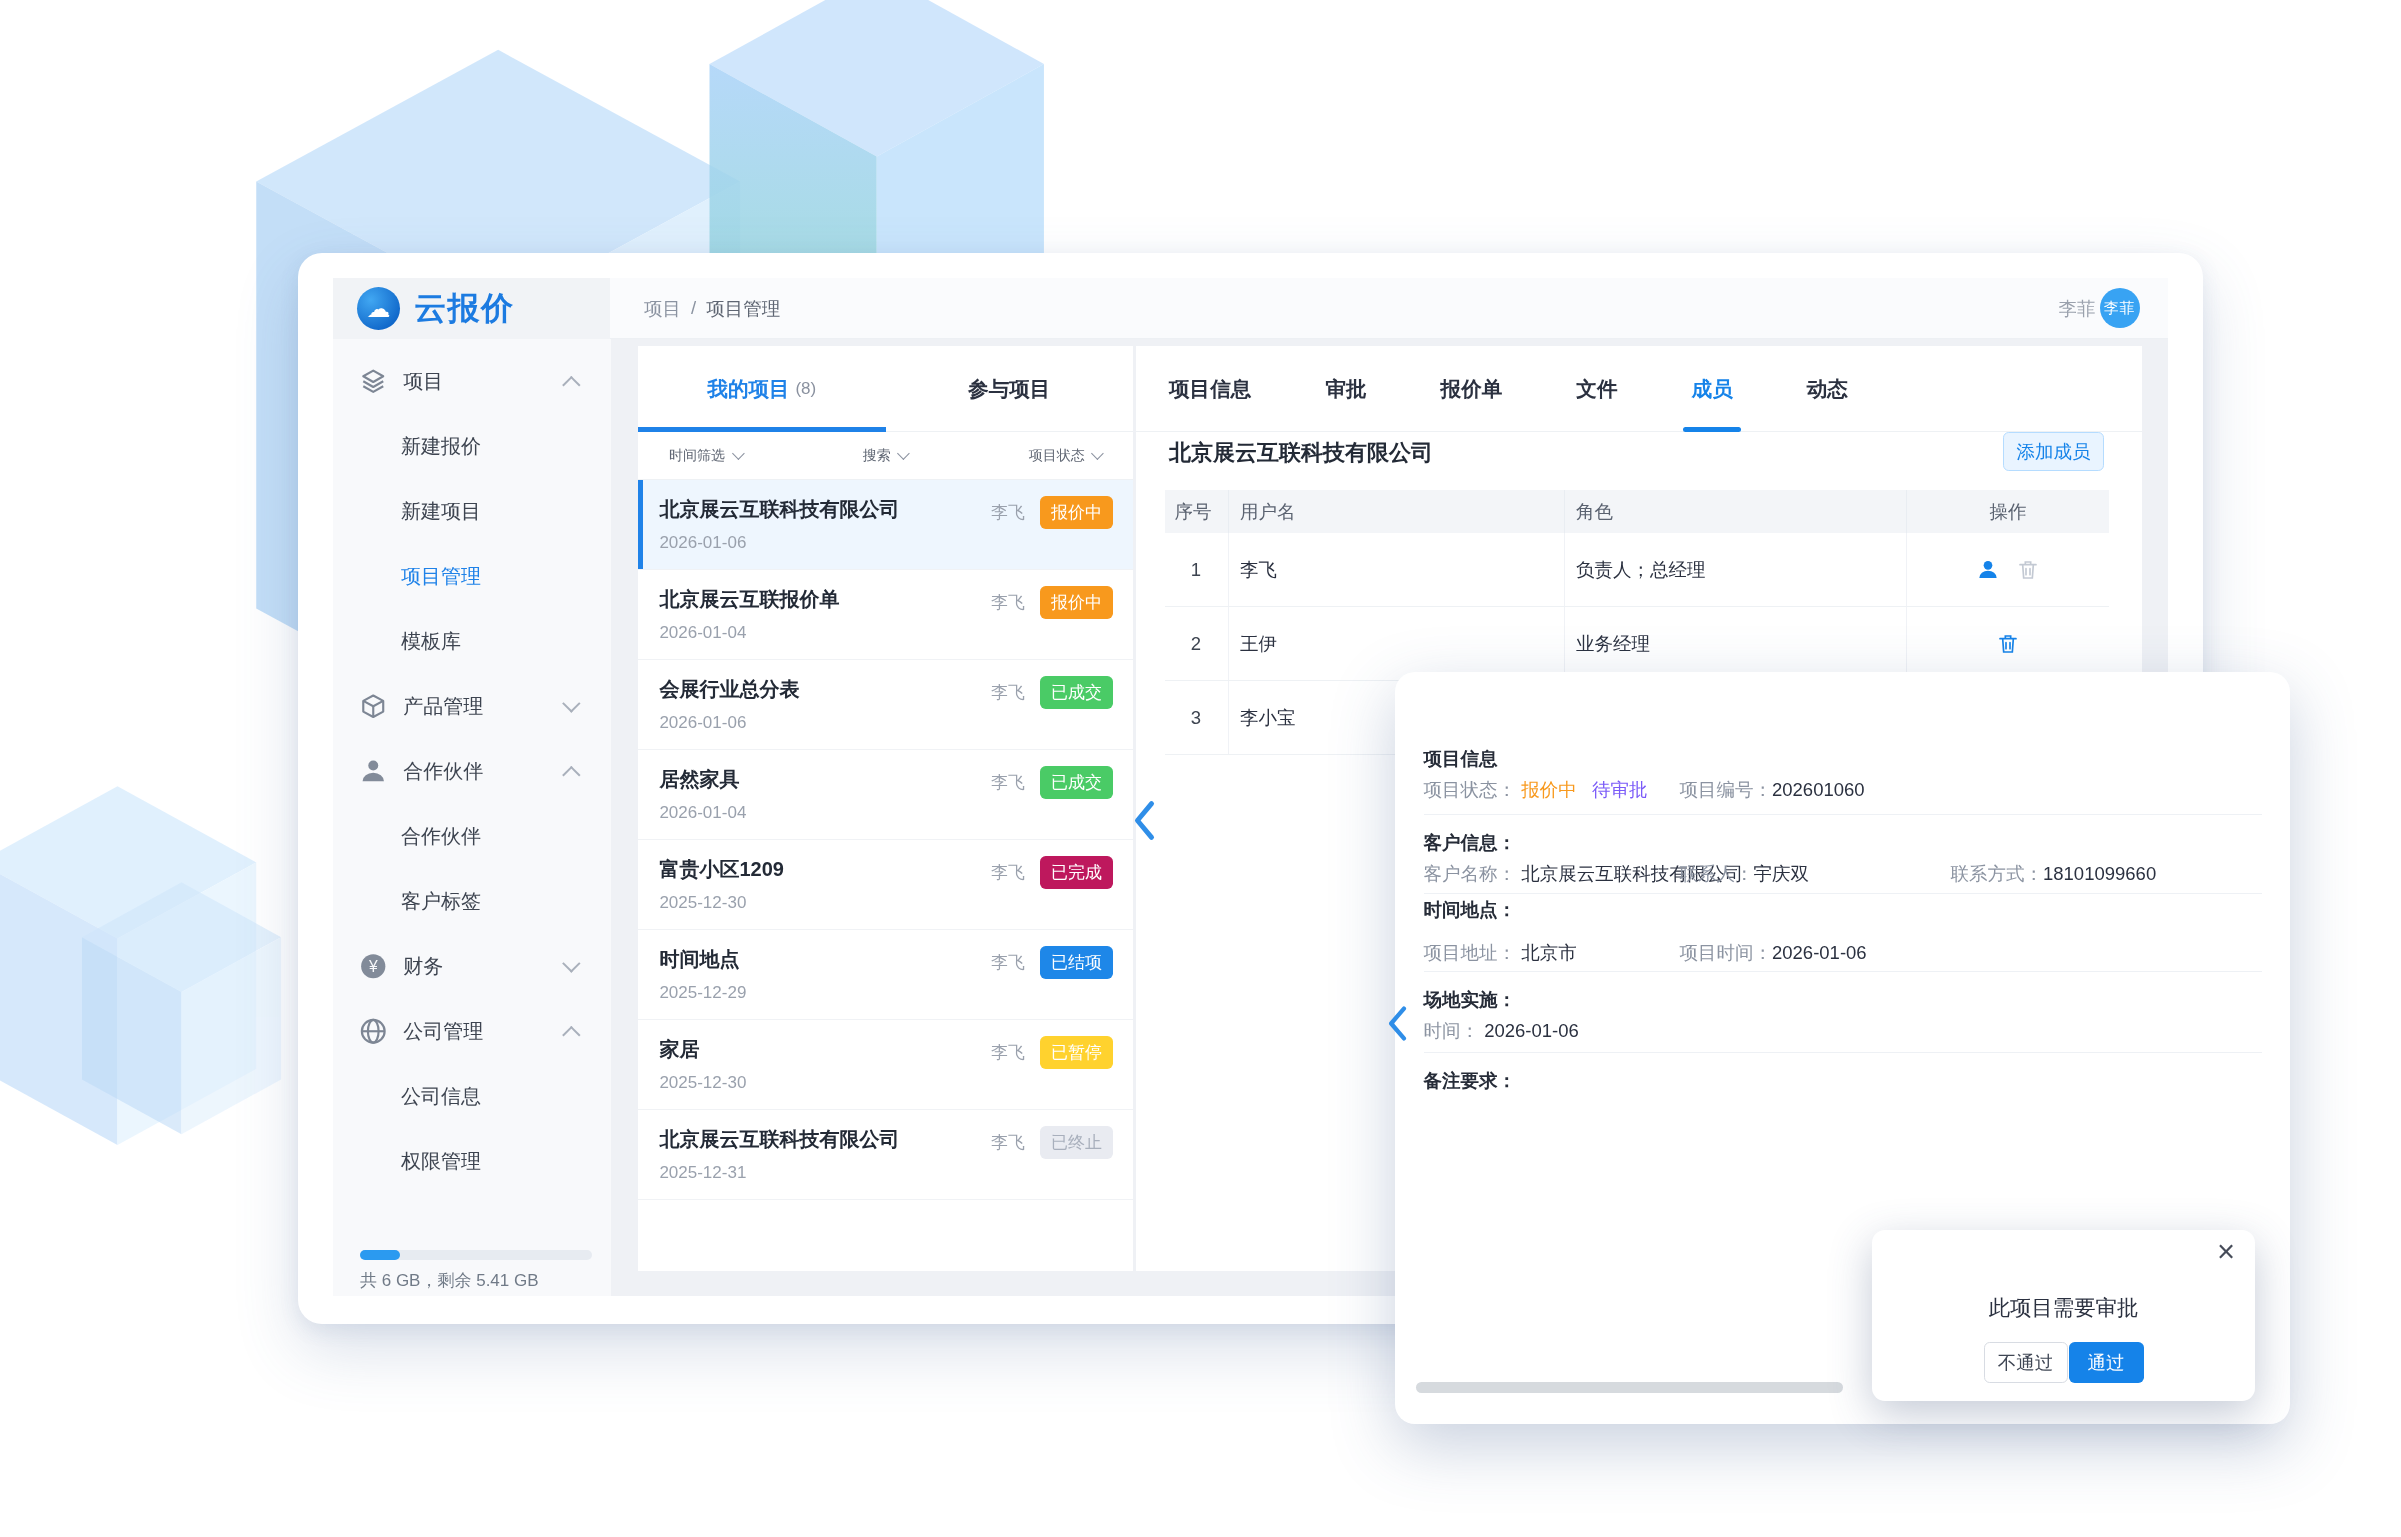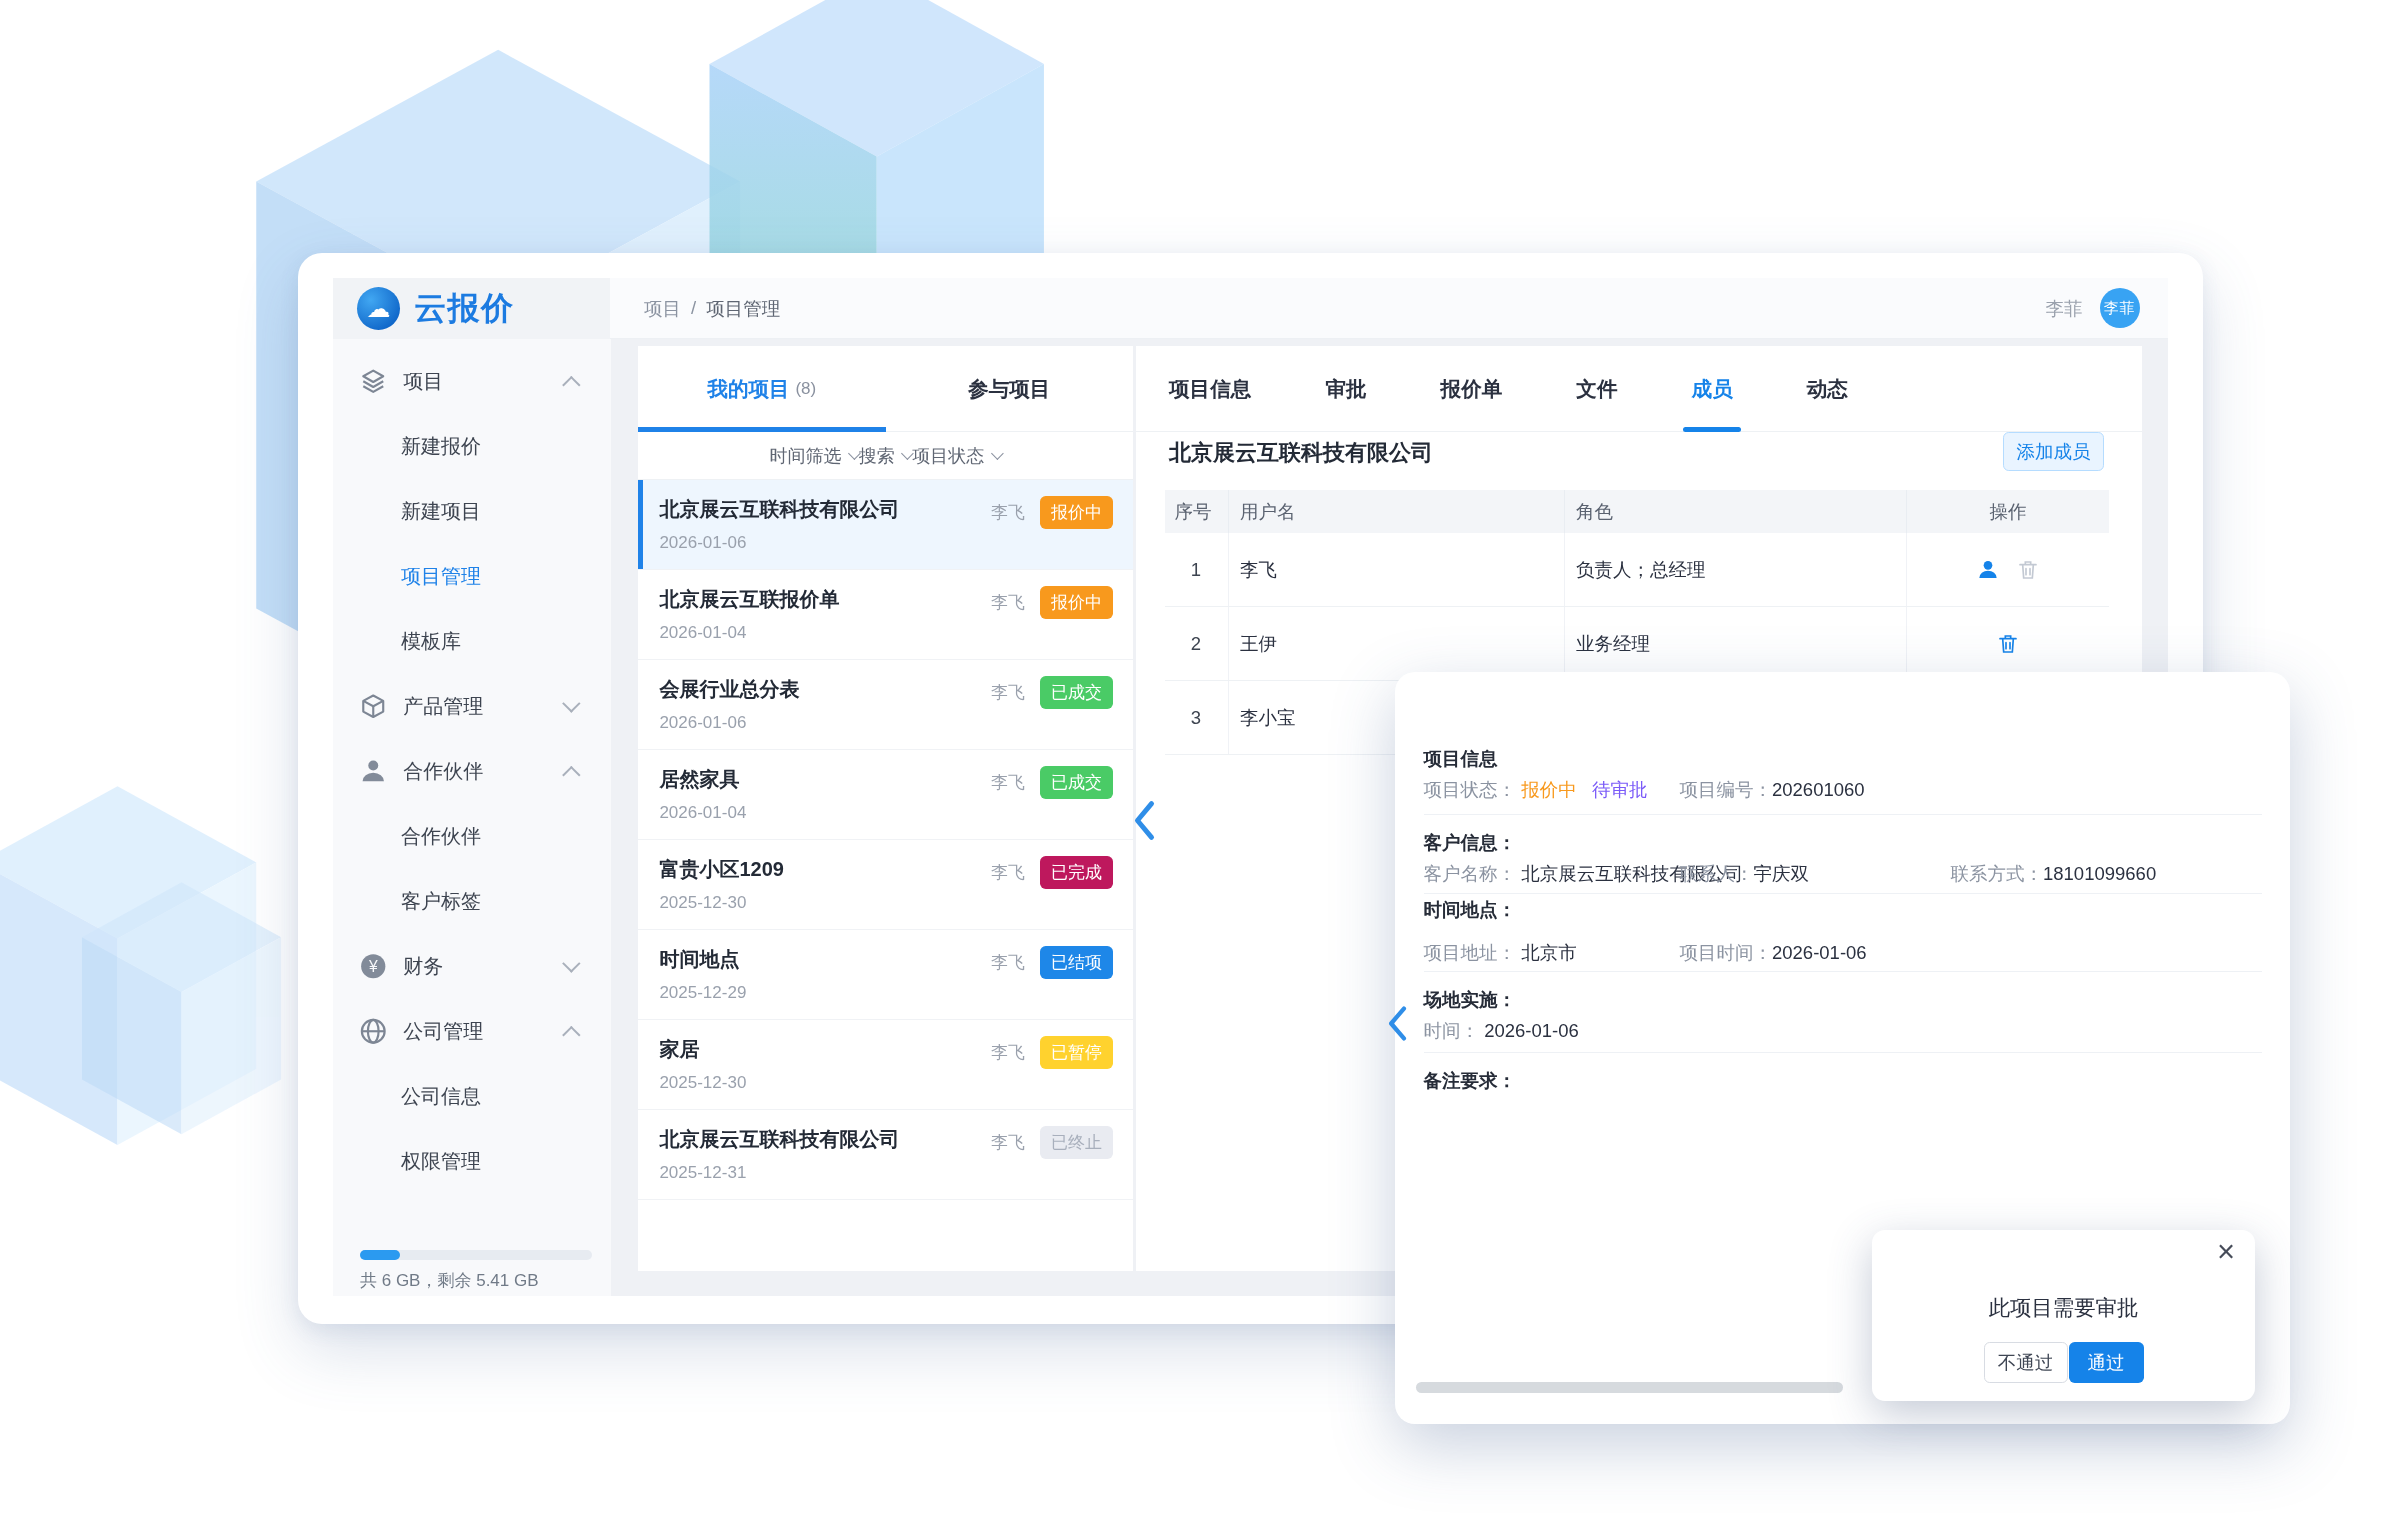--- a/index.html
+++ b/index.html
@@ -14,21 +14,21 @@
     border-radius:24px;box-shadow:0 26px 64px rgba(70,100,150,.20),0 5.7px 20px rgba(70,100,150,.10);}
   .h-left{position:absolute;left:35px;top:25px;width:278px;height:61px;background:#f1f3f6;
     display:flex;align-items:center;gap:14.2px;padding-left:24px;box-sizing:border-box;}
   .logo-mark{width:43px;height:43px;border-radius:50%;background:radial-gradient(circle at 32% 30%,#41a7f2,#0f66c9 78%);
     display:flex;align-items:center;justify-content:center;color:#fff;font-size:24px;line-height:1;}
   .logo-text{font-size:32px;font-weight:bold;color:#1c7be1;letter-spacing:1.4px;font-family:Liberation Serif, serif;}
   .h-right{position:absolute;left:312px;top:25px;width:1558px;height:61px;background:#fafbfd;
     border-bottom:1.4px solid #edf0f4;box-sizing:border-box;display:flex;align-items:center;justify-content:space-between;padding:0 28.5px 0 34px;}
   .breadcrumb{font-size:18.5px;color:#8b93a1;display:flex;gap:10px;align-items:center;}
   .breadcrumb .page{color:#5f6673;}
-  .user{display:flex;align-items:center;gap:17px;}
+  .user{display:flex;align-items:center;gap:4px;}
   .user-name{font-size:18.5px;color:#9aa1ad;}
   .avatar{width:40px;height:40px;border-radius:50%;background:#38a3f3;color:#fff;font-size:15px;
     display:flex;align-items:center;justify-content:center;letter-spacing:0.7px;}
 
   
   .content-bg{position:absolute;left:312px;top:86px;width:1558px;height:957px;background:#eff1f5;}
   .sidebar{position:absolute;left:35px;top:86px;width:278px;height:957px;background:#f8f9fb;}
   .side-rows{position:absolute;left:0;top:10px;right:0;display:flex;flex-direction:column;}
   .srow{height:65px;display:flex;align-items:center;padding:0 33px 0 26px;box-sizing:border-box;
     font-size:20px;color:#3d4450;position:relative;cursor:default;}
@@ -42,22 +42,22 @@
   .storage-fill{position:absolute;left:0;top:0;height:10px;width:40px;border-radius:5px;background:#2b9af0;}
   .storage-text{position:absolute;left:27px;top:930px;font-size:17px;color:#707a87;}
 
   
   .list-panel{position:absolute;left:340px;top:93px;width:495px;height:925px;background:#fff;}
   .ltabs{height:85px;border-bottom:1.4px solid #eef1f4;display:flex;}
   .ltab{flex:1;display:flex;align-items:center;justify-content:center;font-size:20.6px;font-weight:bold;color:#2b3140;position:relative;cursor:pointer;}
   .ltab.active{color:#1f82e8;}
   .ltab.active::after{content:"";position:absolute;left:0;right:0;bottom:-1.4px;height:5px;background:#1f82e8;}
   .ltab .count{font-weight:normal;color:#8a919f;font-size:17px;margin-left:5.7px;}
-  .lfilters{height:48px;border-bottom:1.4px solid #eef1f4;display:flex;align-items:center;justify-content:center;
-    padding:0 31px;box-sizing:border-box;font-size:18px;color:#5f6673;}
+  .lfilters{height:48px;border-bottom:1.4px solid #eef1f4;display:flex;align-items:center;justify-content:space-between;
+    padding:0 31px;box-sizing:border-box;font-size:14px;color:#5f6673;}
   .lfilter{display:flex;align-items:center;gap:8.5px;cursor:pointer;}
   .fcaret{width:7.8px;height:7.8px;border-right:1.4px solid #8a919f;border-bottom:1.4px solid #8a919f;transform:rotate(45deg);margin-top:-4.3px;}
   .litem{height:90px;position:relative;border-bottom:1.4px solid #f0f2f5;box-sizing:border-box;cursor:pointer;}
   .litem .t{position:absolute;left:21.4px;top:15.7px;font-size:20px;font-weight:bold;color:#232a36;}
   .litem .d{position:absolute;left:21.4px;top:53px;font-size:17px;color:#9aa1ad;}
   .litem .o{position:absolute;right:108px;top:21.4px;font-size:17px;color:#9aa1ad;}
   .badge{position:absolute;right:20px;top:15.7px;min-width:73px;height:33px;line-height:33px;text-align:center;
     border-radius:5.7px;font-size:17px;color:#fff;padding:0 4.3px;box-sizing:border-box;}
   .badge.badge-muted{color:#a8afbc;margin-left:8px;}
   .litem.selected{background:#eef6fe;}

